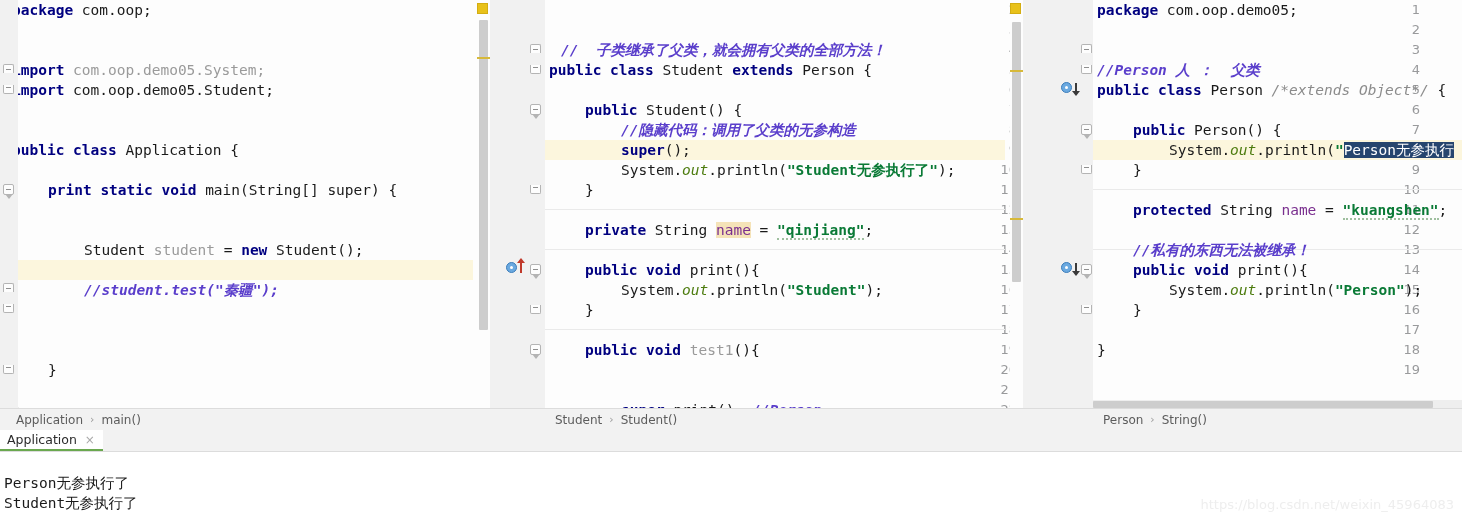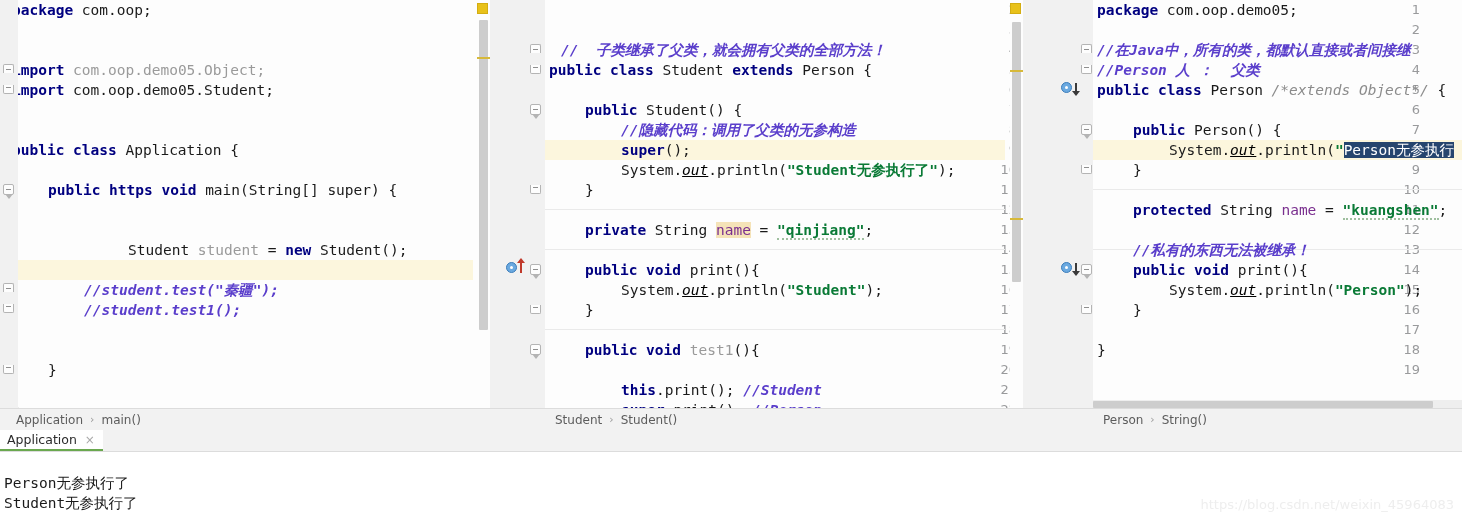--- a/index.html
+++ b/index.html
@@ -83,21 +83,21 @@
   .hl-line { position:absolute; left:0; height:20px; background:#fcf6dd; }
   .sep { position:absolute; left:0; height:1px; background:#eaeaea; }
 
   
   .kw   { color:#000080; font-weight:bold; }
   .plain{ color:#1a1a1a;text-align:center; }
   .cmt  { color:#5a3ecb; font-style:italic; font-weight:bold; }
   .cmtg { color:#8c8c8c; font-style:italic; }
   .str  { color:#0a7a36; font-weight:bold; }
   .fld  { color:#7a2f8f; }
-  .stat { color:#000000; font-style:italic;text-decoration:underline; }
+  .stat { color:#4d7c0f; font-style:italic; }
   .dim  { color:#9a9a9a; }
   .sel  { background:#26456e; color:#ffffff; }
   .namehl { background:#f5e3b8; }
   .squig { border-bottom:2px dotted #9fbf9f; }
 
   
   .scrollcol { position:absolute; top:0; bottom:21px; width:13px; background:#fdfdfd; }
   .scrollthumb { position:absolute; width:9px; left:2px; background:#cdcdcd; border-radius:1px; }
   .mark-yellow { position:absolute; left:0px; width:13px; height:2px; background:#d7b93a; }
   .mark-square { position:absolute; right:2px; top:3px; width:11px; height:11px; background:#e8c11a; border:1px solid #d3ad12; box-sizing:border-box;}
@@ -158,31 +158,30 @@
         <div class="fold pointy" style="left:3px; top:184px;"></div>
         <div class="fold start" style="left:3px; top:283px;"></div>
         <div class="fold end" style="left:3px; top:304px;"></div>
         <div class="fold end" style="left:3px; top:365px;"></div>
 
         <div class="hl-line" style="top:260px; left:18px; width:455px;"></div>
 
         <div class="code" style="left:18px; right:17px;">
           <div class="line" style="top:0px; left:-6px;"><span class="kw">package</span><span class="plain"> com.oop;</span></div>
 
-          <div class="line" style="top:60px; left:-6px;"><span class="kw">import</span><span class="dim"> com.oop.demo05.Object;</span></div>
+          <div class="line" style="top:60px; left:-6px;"><span class="kw">import</span><span class="dim"> com.oop.demo05.System;</span></div>
           <div class="line" style="top:80px; left:-6px;"><span class="kw">import</span><span class="plain"> com.oop.demo05.Student;</span></div>
 
           <div class="line" style="top:140px; left:-6px;"><span class="kw">public class</span><span class="plain"> Application {</span></div>
 
-          <div class="line" style="top:180px; left:30px;"><span class="kw">public https void</span><span class="plain"> main</span><span class="plain">(String[] </span><span class="plain">super</span><span class="plain">) {</span></div>
-
-          <div class="line" style="top:240px; left:66px;margin-left:44px;"><span class="plain">Student </span><span class="dim">student</span><span class="plain"> = </span><span class="kw">new</span><span class="plain"> Student();</span></div>
+          <div class="line" style="top:180px; left:30px;"><span class="kw">print static void</span><span class="plain"> main</span><span class="plain">(String[] </span><span class="plain">super</span><span class="plain">) {</span></div>
+
+          <div class="line" style="top:240px; left:66px;"><span class="plain">Student </span><span class="dim">student</span><span class="plain"> = </span><span class="kw">new</span><span class="plain"> Student();</span></div>
 
           <div class="line" style="top:280px; left:66px;"><span class="cmt">//student.test("秦疆");</span></div>
-          <div class="line" style="top:300px; left:66px;"><span class="cmt">//student.test1();</span></div>
 
           <div class="line" style="top:360px; left:30px;"><span class="plain">}</span></div>
           <div class="line" style="top:398px; left:-6px;"><span class="plain">}</span></div>
         </div>
 
         <div class="scrollcol" style="right:0; top:0; height:409px;">
           <div class="mark-square"></div>
           <div class="scrollthumb" style="top:20px; height:310px;"></div>
           <div class="mark-yellow" style="top:57px;"></div>
         </div>
@@ -250,21 +249,20 @@
           <div class="line" style="top:160px; left:76px;"><span class="plain">System.</span><span class="stat">out</span><span class="plain">.println(</span><span class="str">"Student无参执行了"</span><span class="plain">);</span></div>
           <div class="line" style="top:180px; left:40px;"><span class="plain">}</span></div>
 
           <div class="line" style="top:220px; left:40px;"><span class="kw">private</span><span class="plain"> String </span><span class="fld namehl">name</span><span class="plain"> = </span><span class="str squig">"qinjiang"</span><span class="plain">;</span></div>
 
           <div class="line" style="top:260px; left:40px;"><span class="kw">public void</span><span class="plain"> print</span><span class="plain">(){</span></div>
           <div class="line" style="top:280px; left:76px;"><span class="plain">System.</span><span class="stat">out</span><span class="plain">.println(</span><span class="str">"Student"</span><span class="plain">);</span></div>
           <div class="line" style="top:300px; left:40px;"><span class="plain">}</span></div>
 
           <div class="line" style="top:340px; left:40px;"><span class="kw">public void</span><span class="dim"> test1</span><span class="plain">(){</span></div>
-          <div class="line" style="top:380px; left:76px;"><span class="kw">this</span><span class="plain">.print(); </span><span class="cmt">//Student</span></div>
           <div class="line" style="top:400px; left:76px;"><span class="kw">super</span><span class="plain">.print(); </span><span class="cmt">//Person</span></div>
         </div>
 
         <div class="scrollcol" style="right:0; top:0; height:409px;">
           <div class="mark-square"></div>
           <div class="scrollthumb" style="top:22px; height:260px;"></div>
           <div class="mark-yellow" style="top:70px;"></div>
           <div class="mark-yellow" style="top:218px;"></div>
         </div>
       </div>
@@ -314,21 +312,20 @@
         <div class="fold pointy" style="left:58px; top:264px;"></div>
         <div class="fold end" style="left:58px; top:305px;"></div>
 
         <div class="hl-line" style="top:140px; left:70px; width:369px;"></div>
 
         <div class="sep" style="top:189px; left:70px; width:369px;"></div>
         <div class="sep" style="top:249px; left:70px; width:369px;"></div>
 
         <div class="code" style="left:70px; right:0px;">
           <div class="line" style="top:0px;  left:4px;"><span class="kw">package</span><span class="plain"> com.oop.demo05;</span></div>
-          <div class="line" style="top:40px; left:4px;"><span class="cmt">//在Java中，所有的类，都默认直接或者间接继</span></div>
           <div class="line" style="top:80px; left:4px;"><span class="kw">public class</span><span class="plain"> Person </span><span class="cmtg">/*extends Object*/</span><span class="plain"> {</span></div>
           <div class="line" style="top:60px; left:4px;"><span class="cmt">//Person 人 ：  父类</span></div>
 
           <div class="line" style="top:120px; left:40px;"><span class="kw">public</span><span class="plain"> Person() {</span></div>
           <div class="line" style="top:140px; left:76px;"><span class="plain">System.</span><span class="stat">out</span><span class="plain">.println(</span><span class="str">"</span><span class="sel">Person无参执行</span></div>
           <div class="line" style="top:160px; left:40px;"><span class="plain">}</span></div>
 
           <div class="line" style="top:200px; left:40px;"><span class="kw">protected</span><span class="plain"> String </span><span class="fld">name</span><span class="plain"> = </span><span class="str squig">"kuangshen"</span><span class="plain">;</span></div>
 
           <div class="line" style="top:240px; left:40px;"><span class="cmt">//私有的东西无法被继承！</span></div>

